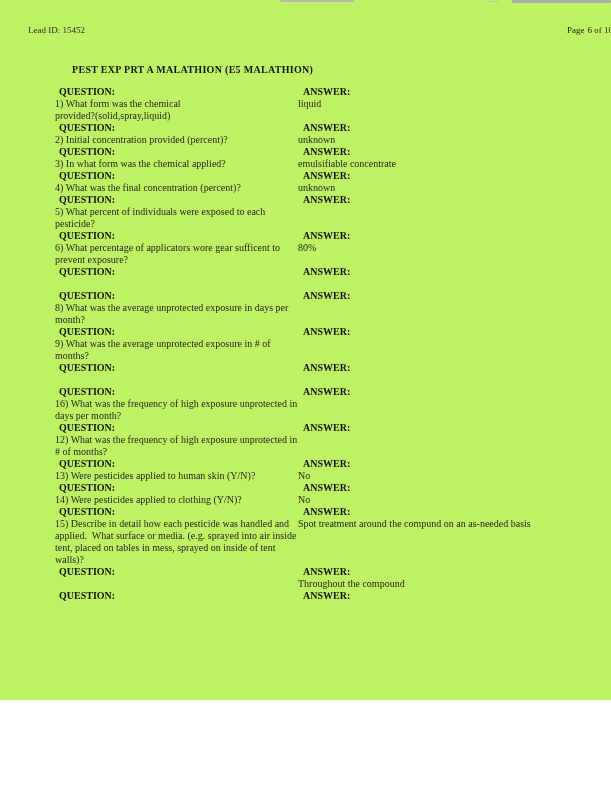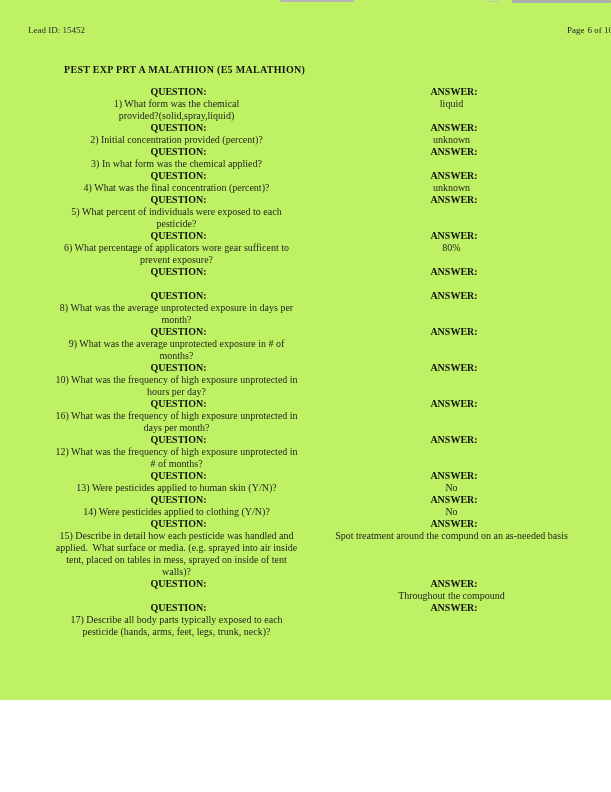--- a/index.html
+++ b/index.html
@@ -40,38 +40,37 @@
     top: 25px;
     font-size: 9px;
     color: #1e1e1e;
     display: flex;
     gap: 3px;
     white-space: nowrap;
     margin-left: 40px;
   }
   .doc-title {
     position: absolute;
-    left: 64px;
+    left: 72px;
     top: 64px;
     font-size: 10px;
     font-weight: bold;
     letter-spacing: 0.3px;
     color: #141414;
     white-space: nowrap;
   }
   .qa-list {
     position: absolute;
     left: 55px;
     top: 86px;
     width: 550px;
   }
   .qa-row {
     display: flex;
     align-items: flex-start;
-    text-align: center;
   }
   .q-col {
     width: 243px;
     flex: none;
   }
   .a-col {
     flex: 1;
     min-width: 0;
   }
   .qa-label {
@@ -136,20 +135,21 @@
     </div>
   </section>
 
   <section class="qa-row">
     <div class="q-col">
       <div class="qa-label">QUESTION:</div>
       <div class="q-text">3) In what form was the chemical applied?</div>
     </div>
     <div class="a-col">
       <div class="qa-label">ANSWER:</div>
+      <div class="a-text">emulsifiable concentrate</div>
     </div>
   </section>
 
   <section class="qa-row">
     <div class="q-col">
       <div class="qa-label">QUESTION:</div>
       <div class="q-text">4) What was the final concentration (percent)?</div>
     </div>
     <div class="a-col">
       <div class="qa-label">ANSWER:</div>
@@ -211,22 +211,20 @@
     </div>
     <div class="a-col">
       <div class="qa-label">ANSWER:</div>
       <div class="a-text"></div>
     </div>
   </section>
 
   <section class="qa-row">
     <div class="q-col">
       <div class="qa-label">QUESTION:</div>
-      <div class="q-text">10) What was the frequency of high exposure unprotected in
-hours per day?</div>
     </div>
     <div class="a-col">
       <div class="qa-label">ANSWER:</div>
       <div class="a-text"></div>
     </div>
   </section>
 
   <section class="qa-row">
     <div class="q-col">
       <div class="qa-label">QUESTION:</div>
@@ -293,22 +291,20 @@
     </div>
     <div class="a-col">
       <div class="qa-label">ANSWER:</div>
       <div class="a-text">Throughout the compound</div>
     </div>
   </section>
 
   <section class="qa-row">
     <div class="q-col">
       <div class="qa-label">QUESTION:</div>
-      <div class="q-text">17) Describe all body parts typically exposed to each
-pesticide (hands, arms, feet, legs, trunk, neck)?</div>
     </div>
     <div class="a-col">
       <div class="qa-label">ANSWER:</div>
     </div>
   </section>
 </div>
 
 </div>
 
 </body></html>

